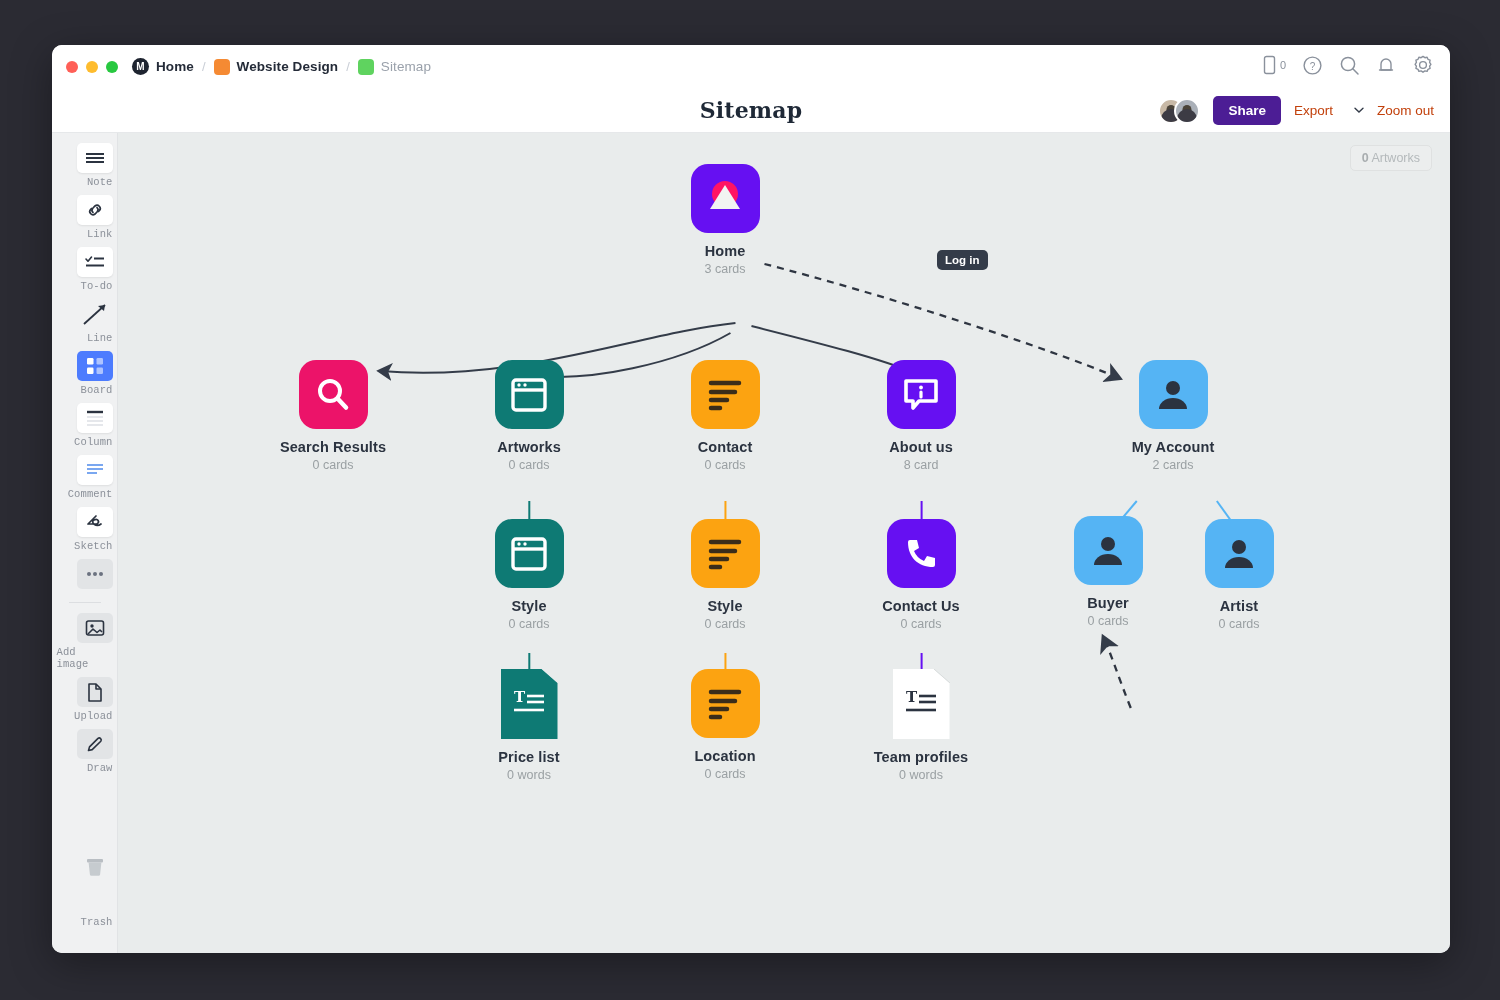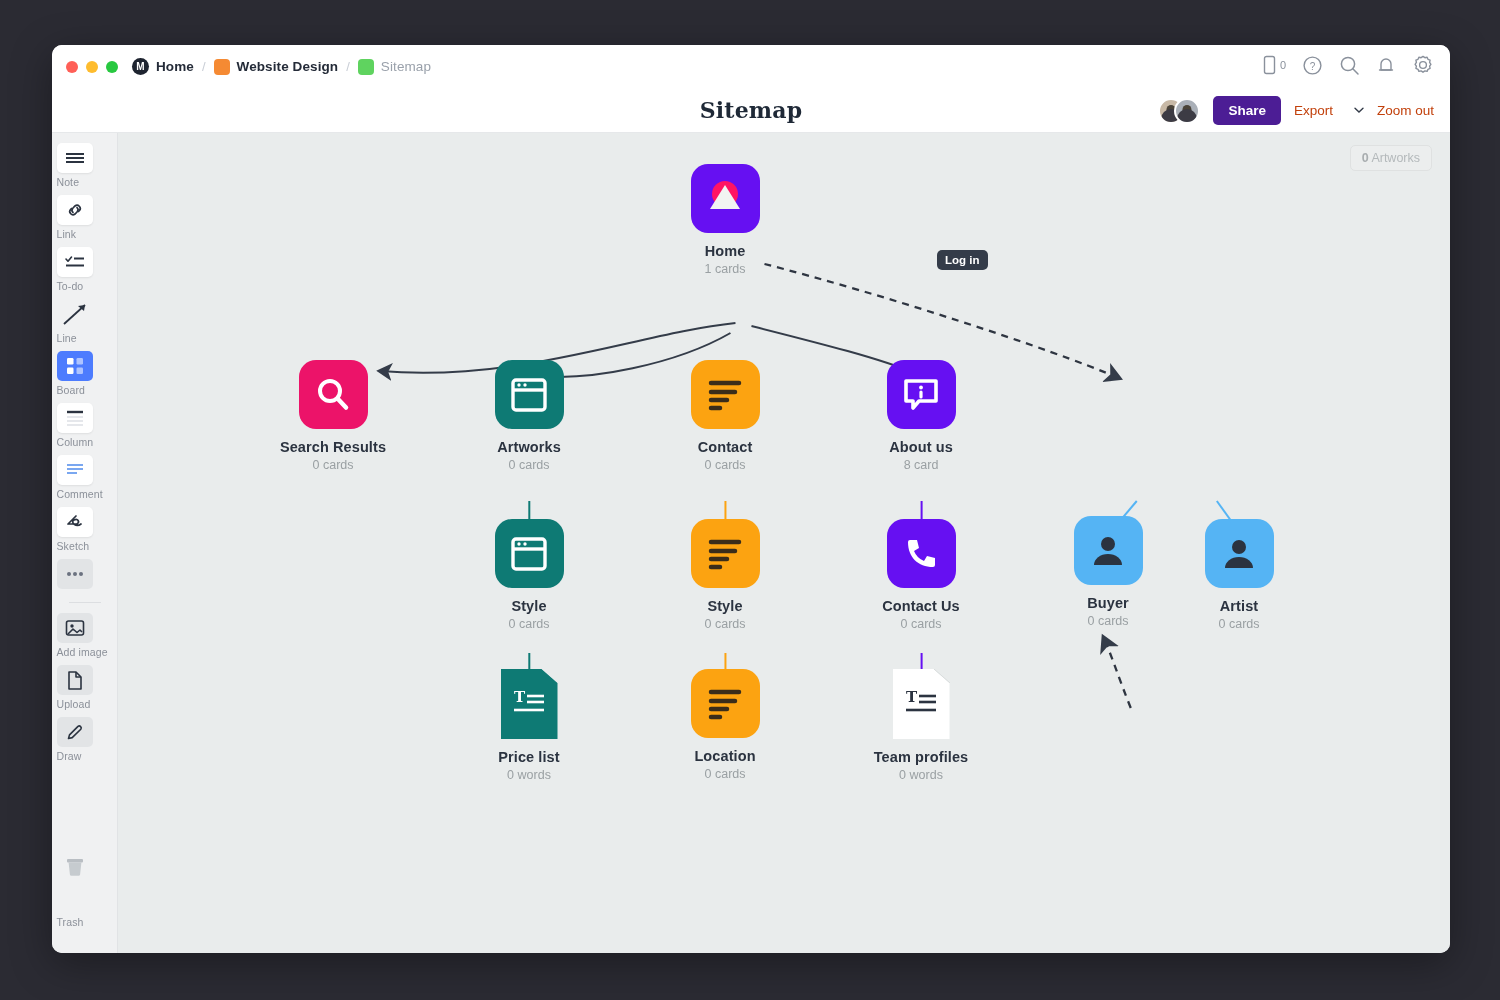--- a/index.html
+++ b/index.html
@@ -97,22 +97,22 @@
   
   .sidebar {
     width: 66px; flex: none;
     background: #f0f1f2;
     border-right: 1px solid #e1e3e5;
     display: flex; flex-direction: column; align-items: center;
     padding-top: 10px;
     position: relative;
   }
   .tool {
-    display:flex; flex-direction:column; align-items:flex-start;
-    margin-bottom: 7px; cursor: pointer; width: 56px;
+    display:flex; flex-direction:column; align-items:flex-end;
+    margin-bottom: 7px; cursor: pointer; width: 56px; font-family: Liberation Mono, monospace;
   }
   .tool .glyph {
     width: 36px; height: 30px; border-radius: 5px;
     background: #fff; display:flex; align-items:center; justify-content:center;
     box-shadow: 0 1px 2px rgba(0,0,0,.08);
   }
   .tool.active .glyph { background: #4d7cfe; box-shadow:none; }
   .tool.flat .glyph { background: #e2e4e6; box-shadow:none; }
   .tool.plain .glyph { background: transparent; box-shadow:none; }
   .tool .lbl { font-size: 10.5px; color: #8b9099; margin-top: 3px; letter-spacing:.1px; }
@@ -445,21 +445,21 @@
       <div class="pin" style="left:819px; top:117px;">Log in</div>
 
       <div class="node" style="left:532px; top:31px;">
         <div class="tile" style="background:#6610f2">
           <svg width="50" height="50" viewBox="0 0 50 50">
             <circle cx="25" cy="20" r="13" fill="#ff1464"></circle>
             <path d="M25 11 L40 35 L10 35 Z" fill="#f2f4f2"></path>
           </svg>
         </div>
         <div class="nm">Home</div>
-        <div class="ct">1 cards</div>
+        <div class="ct">3 cards</div>
       </div>
 
       <div class="node" style="left:140px; top:227px;">
         <div class="tile" style="background:#ec1369">
           <svg width="42" height="42" viewBox="0 0 42 42">
               <circle cx="18" cy="17" r="10" fill="none" stroke="#fff" stroke-width="4"></circle>
               <line x1="25.5" y1="24.5" x2="34" y2="33.5" stroke="#fff" stroke-width="4.5" stroke-linecap="round"></line>
             </svg>
         </div>
         <div class="nm">Search Results</div>
@@ -497,20 +497,30 @@
           <svg width="40" height="38" viewBox="0 0 40 38">
               <path d="M5 5 h30 v20 h-17 l-6 7 v-7 h-7 z" fill="none" stroke="#fff" stroke-width="3.6" stroke-linejoin="round"></path>
               <circle cx="20" cy="11.5" r="1.9" fill="#fff"></circle>
               <line x1="20" y1="16" x2="20" y2="21" stroke="#fff" stroke-width="3.2" stroke-linecap="round"></line>
             </svg>
         </div>
         <div class="nm">About us</div>
         <div class="ct">8 card</div>
       </div>
 
+      <div class="node" style="left:980px; top:227px;">
+        <div class="tile" style="background:#55b4f4">
+          <svg width="38" height="38" viewBox="0 0 38 38">
+              <circle cx="19" cy="12" r="7" fill="#2b3340"></circle>
+              <path d="M5 33 a14 11 0 0 1 28 0 z" fill="#2b3340"></path>
+            </svg>
+        </div>
+        <div class="nm">My Account</div>
+        <div class="ct">2 cards</div>
+      </div>
 
       <div class="node" style="left:336px; top:386px;">
         <div class="tile" style="background:#0e7a74">
           <svg width="40" height="38" viewBox="0 0 40 38">
               <rect x="4" y="4" width="32" height="30" rx="3" fill="none" stroke="#fff" stroke-width="3.4"></rect>
               <line x1="4" y1="14" x2="36" y2="14" stroke="#fff" stroke-width="3.4"></line>
               <circle cx="10" cy="9" r="1.7" fill="#fff"></circle>
               <circle cx="16" cy="9" r="1.7" fill="#fff"></circle>
             </svg>
         </div>

